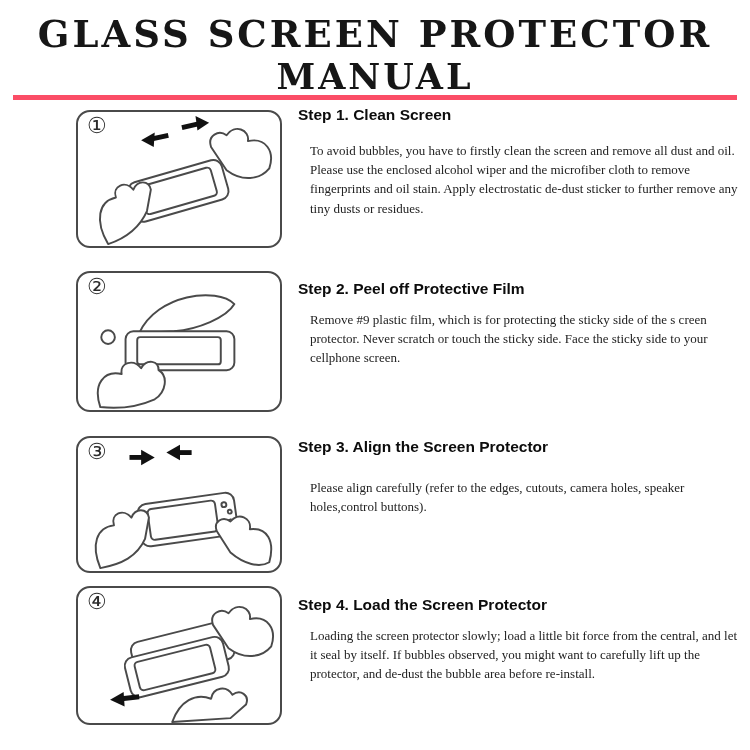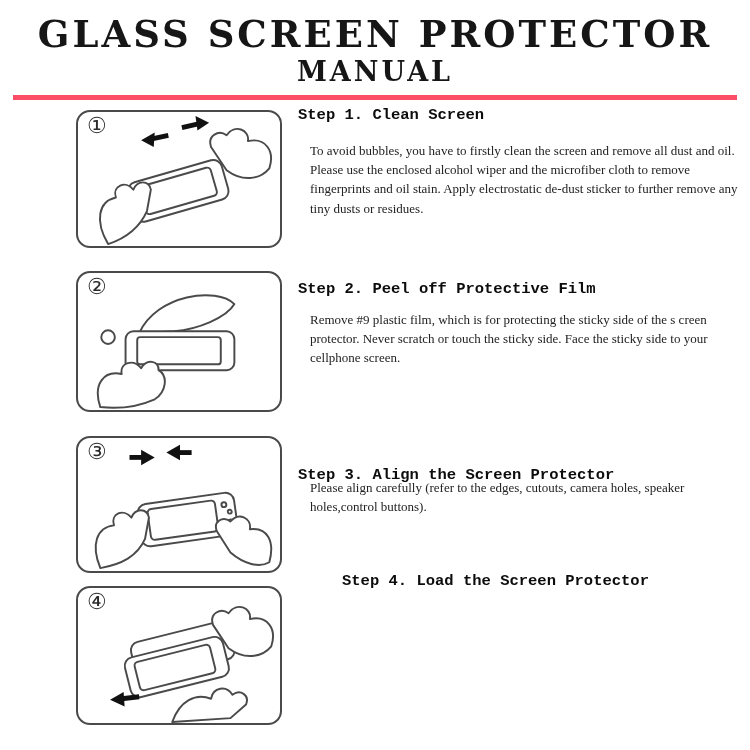--- a/index.html
+++ b/index.html
@@ -2,37 +2,37 @@
 <html><head>
 <meta charset="utf-8">
 <style>
   html,body{margin:0;padding:0;background:#fff;}
   .page{position:relative;width:750px;height:750px;background:#fff;overflow:hidden;
         font-family:"Liberation Sans",sans-serif;color:#111;}
 
   .title-line{position:absolute;left:0;width:100%;text-align:center;
         font-family:"DejaVu Serif",serif;font-weight:bold;letter-spacing:3px;color:#161616;}
   .title-1{top:12px;font-size:37px;}
-  .title-2{top:56px;font-size:27px;}
+  .title-2{top:56px;font-size:35px;}
 
   .divider{position:absolute;top:95px;left:13px;right:13px;height:5px;background:#fb4d66;}
 
   .illus{position:absolute;left:76px;width:206px;border:2px solid #4a4a4a;border-radius:14px;
         background:#fff;box-sizing:border-box;}
   .illus svg{display:block;width:100%;height:100%;}
   .s1{top:110px;height:138px;}
   .s2{top:271px;height:141px;}
   .s3{top:436px;height:137px;}
   .s4{top:586px;height:139px;}
 
   .stepnum{position:absolute;top:3px;left:9px;font-size:22px;color:#2b2b2b;line-height:1;}
 
   .heading{position:absolute;left:298px;font-size:15.5px;font-weight:bold;color:#0c0c0c;
-        font-family:Liberation Mono, monospace;}
-  .h1{top:106px;} .h2{top:273px;margin-top:7px;} .h3{top:438px;margin-top:28px;} .h4{top:572px;margin-left:44px;}
+        font-family:Liberation Sans, sans-serif;}
+  .h1{top:106px;} .h2{top:273px;margin-top:7px;} .h3{top:438px;} .h4{top:596px;}
 
   .bodytext{position:absolute;left:310px;width:434px;font-size:13px;line-height:1.48;color:#222;
         font-family:"Liberation Serif",serif;}
   .b1{top:141px;} .b2{top:310px;} .b3{top:478px;} .b4{top:626px;}
 </style>
 </head>
 <body>
 
 <div class="page">
 
@@ -116,14 +116,15 @@
         <path d="M198 60 C 204 42 194 28 176 32 C 178 20 162 14 154 26 C 146 20 134 26 138 38 L 154 62 C 170 74 188 72 198 60 Z"></path>
         <path d="M96 138 C 104 116 120 108 136 114 C 138 102 152 100 158 110 C 166 104 176 110 172 120 L 156 134 Z"></path>
       </g>
       <g fill="#111" stroke="none">
         <line x1="62" y1="112" x2="44" y2="114" stroke="#111" stroke-width="5"></line>
         <polygon points="32,115 46,107 47,122"></polygon>
       </g>
     </svg>
   </div>
   <div class="heading h4">Step 4. Load the Screen Protector</div>
+  <div class="bodytext b4">Loading the screen protector slowly; load a little bit force from the central, and let it seal by itself. If bubbles observed, you might want to carefully lift up the protector, and de-dust the bubble area before re-install.</div>
 
 </div>
 
 </body></html>

